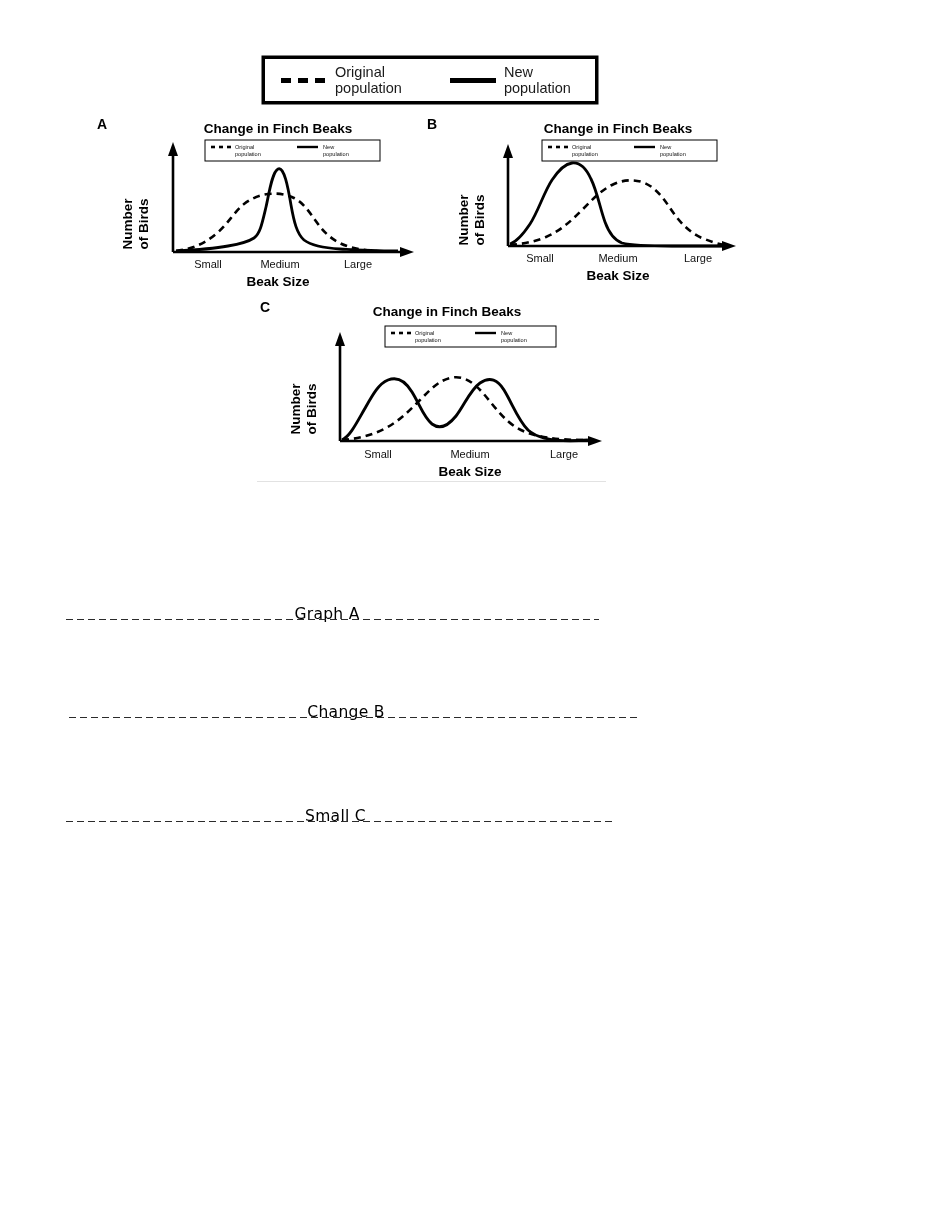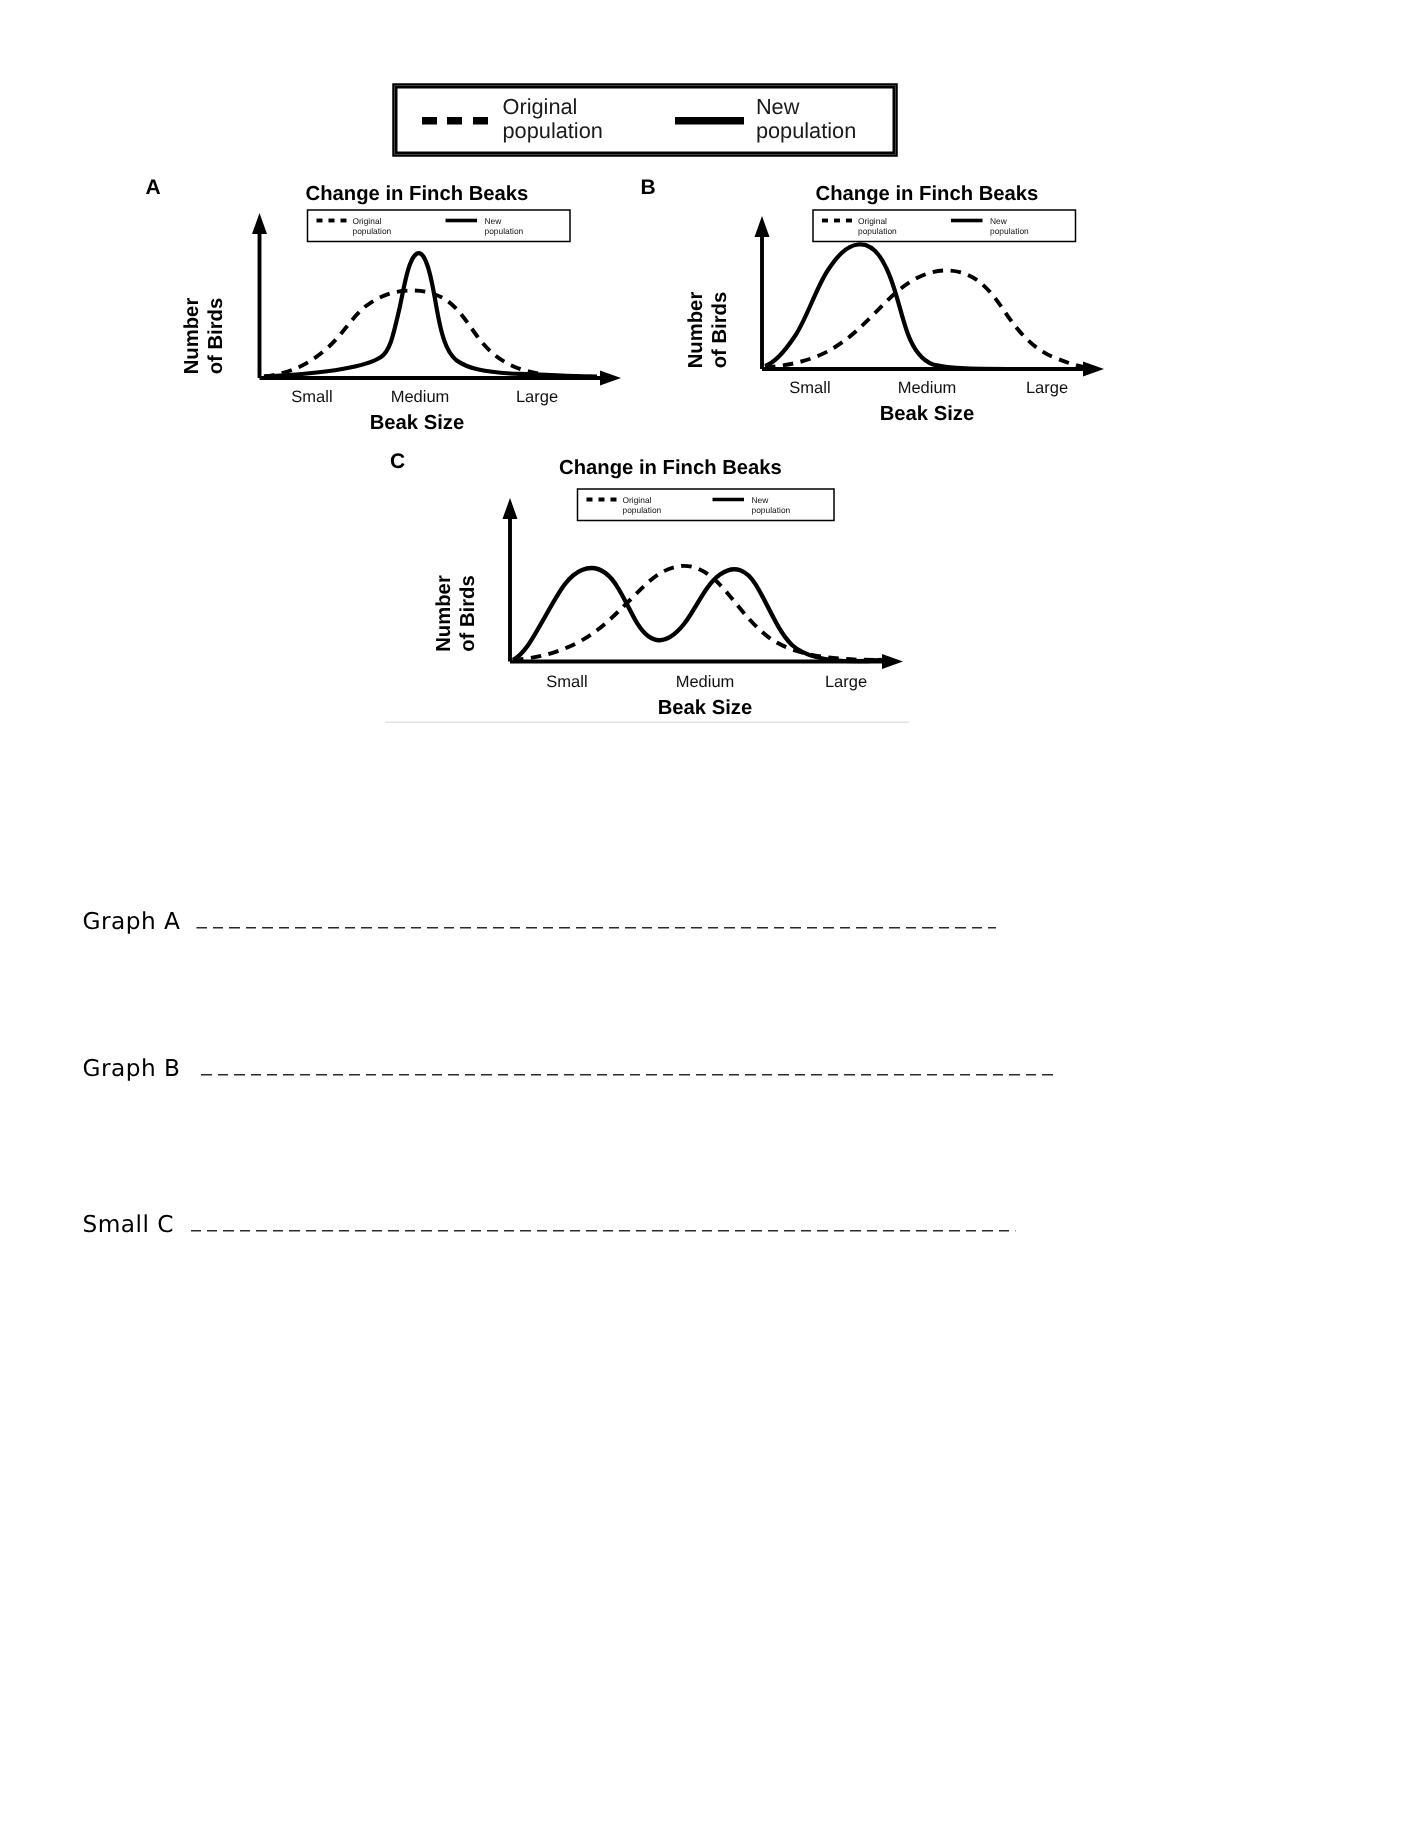--- a/index.html
+++ b/index.html
@@ -80,21 +80,22 @@
   .graph-svg {
     position: absolute;
     left: 0;
     top: 0;
   }
 
   
   .answer-row {
     position: absolute;
     display: flex;
-    align-items: flex-end;
+    align-items: center;
+    flex-direction: column;
   }
   #answer-a { left: 55px; top: 605px; }
   #answer-b { left: 55px; top: 703px; }
   #answer-c { left: 55px; top: 807px; }
 
   .answer-label {
     font-size: 15.5px;
     color: #000;
     font-family: "DejaVu Sans", sans-serif;
     letter-spacing: 0.3px;
@@ -274,20 +275,20 @@
 </div>
 
 <div class="footer-rule"></div>
 
 <div class="answer-row" id="answer-a">
   <span class="answer-label">Graph A</span>
   <span class="answer-line"></span>
 </div>
 
 <div class="answer-row" id="answer-b">
-  <span class="answer-label">Graph B</span>
+  <span class="answer-label">Change B</span>
   <span class="answer-line"></span>
 </div>
 
 <div class="answer-row" id="answer-c">
   <span class="answer-label">Small C</span>
   <span class="answer-line"></span>
 </div>
 
 </body></html>

